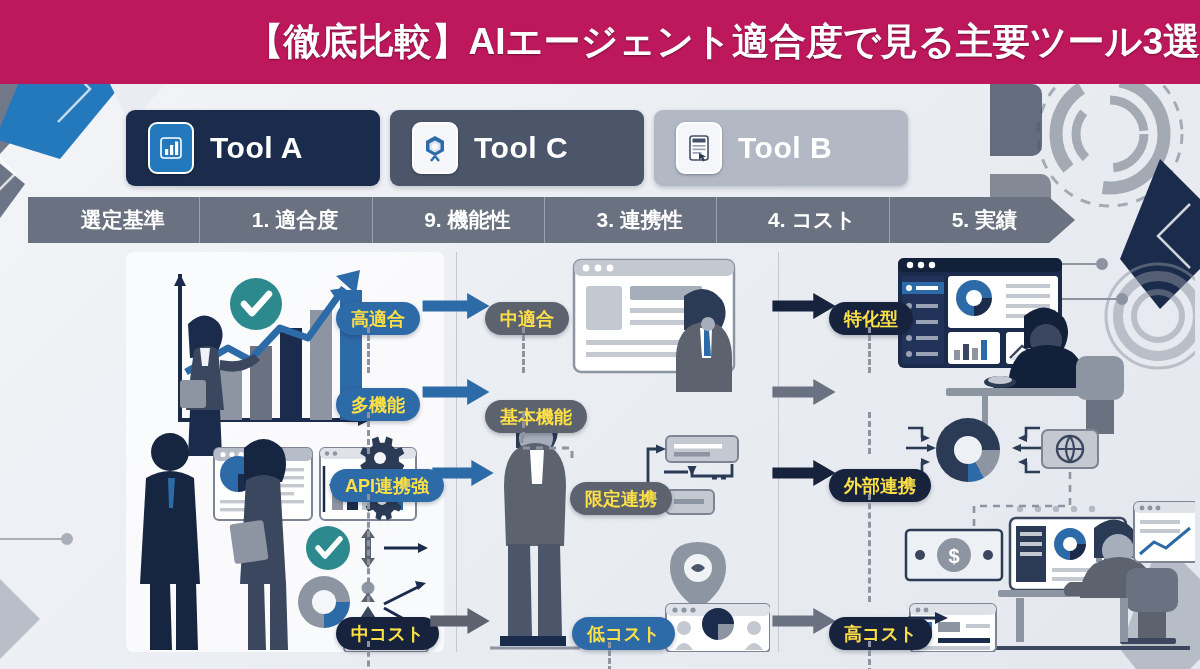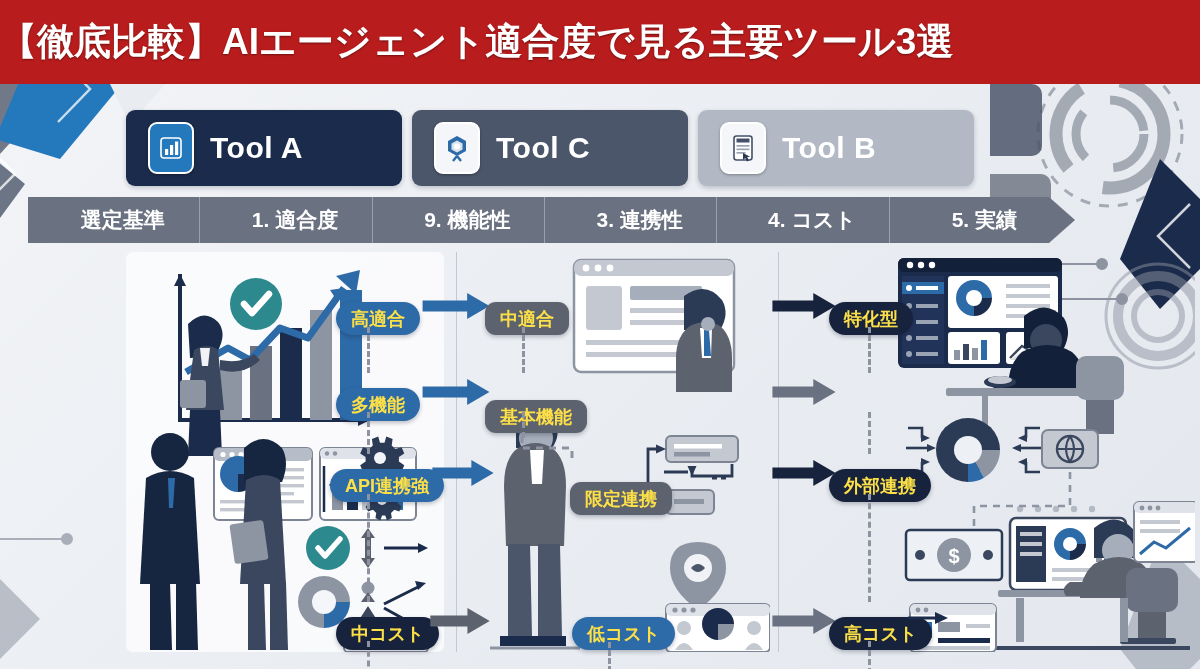--- a/index.html
+++ b/index.html
@@ -3,37 +3,37 @@
 <meta charset="utf-8">
 <style>
   * { margin:0; padding:0; box-sizing:border-box; }
   html,body { width:1200px; height:669px; overflow:hidden; background:#eef0f3;
     font-family:"Liberation Sans","DejaVu Sans",sans-serif; }
 
   .page { position:relative; width:1200px; height:669px; background:#eceff3; }
 
   
   .titlebar { position:absolute; left:0; top:0; width:1200px; height:84px;
-    background:#b91c1c; display:flex; align-items:center; justify-content:flex-start; }
+    background:#be185d; display:flex; align-items:center; justify-content:flex-end; }
   .title-text { color:#ffffff; font-size:37px; font-weight:bold; letter-spacing:0px;
     white-space:nowrap; text-shadow:0 1px 2px rgba(0,0,0,.4); }
 
   
   .canvas { position:absolute; left:0; top:84px; width:1200px; height:585px;
     background:linear-gradient(135deg,#f2f4f7 0%,#e9ecf1 55%,#e4e8ee 100%); overflow:hidden; }
 
   
   .deco { position:absolute; pointer-events:none; }
   .deco-tl { left:-60px; top:-40px; width:260px; height:230px; }
   .deco-tr { right:-20px; top:-10px; width:230px; height:260px; }
   .deco-br { right:-40px; bottom:-50px; width:230px; height:220px; }
   .deco-bl { left:-30px; bottom:-30px; width:200px; height:190px; }
 
   
-  .toolrow { position:absolute; left:126px; top:26px; width:848px; height:76px;
+  .toolrow { position:absolute; left:126px; top:26px; width:782px; height:76px;
     display:flex; gap:10px;justify-content:space-between; }
   .toolcard { flex:1; border-radius:9px; display:flex; align-items:center;
     padding-left:22px; gap:16px; box-shadow:0 2px 5px rgba(20,30,50,.22); }
   .toolcard.a { background:#1b2b4b; }
   .toolcard.b { background:#b2b9c4; }
   .toolcard.c { background:#4c566b; }
   .tool-ico { width:46px; height:52px; border-radius:9px; background:#f4f6f9;
     border:2px solid #ffffff; display:flex; align-items:center; justify-content:center;
     box-shadow:0 1px 3px rgba(0,0,0,.3); flex:none; }
   .toolcard.a .tool-ico { background:#2479bd; }
@@ -55,21 +55,21 @@
   .panel.a { left:126px; width:318px; background:rgba(252,253,254,.82); }
   .panel.divider1 { left:456px; width:1px; height:400px; background:#c3c8d1; border-radius:0; }
   .panel.divider2 { left:778px; width:1px; height:400px; background:#c3c8d1; border-radius:0; }
 
   
   .pill { position:absolute; height:33px; border-radius:17px; display:flex;
     align-items:center; justify-content:center; color:#fde047; font-size:18px;
     font-weight:bold; padding:8px 15px; white-space:nowrap;
     box-shadow:0 2px 4px rgba(20,30,50,.28);margin-top:12px; }
   .pill.blue { background:#2d6aa8; }
-  .pill.gray { background:#5d636e;border-radius:11px; }
+  .pill.gray { background:#5d636e; }
   .pill.navy { background:#17233c; }
 
   
   .arrow { position:absolute; height:26px; }
 
   
   .vdash { position:absolute; width:0; border-left:3px dashed #8d93a0; }
 
   .illus { position:absolute; }
 </style>

